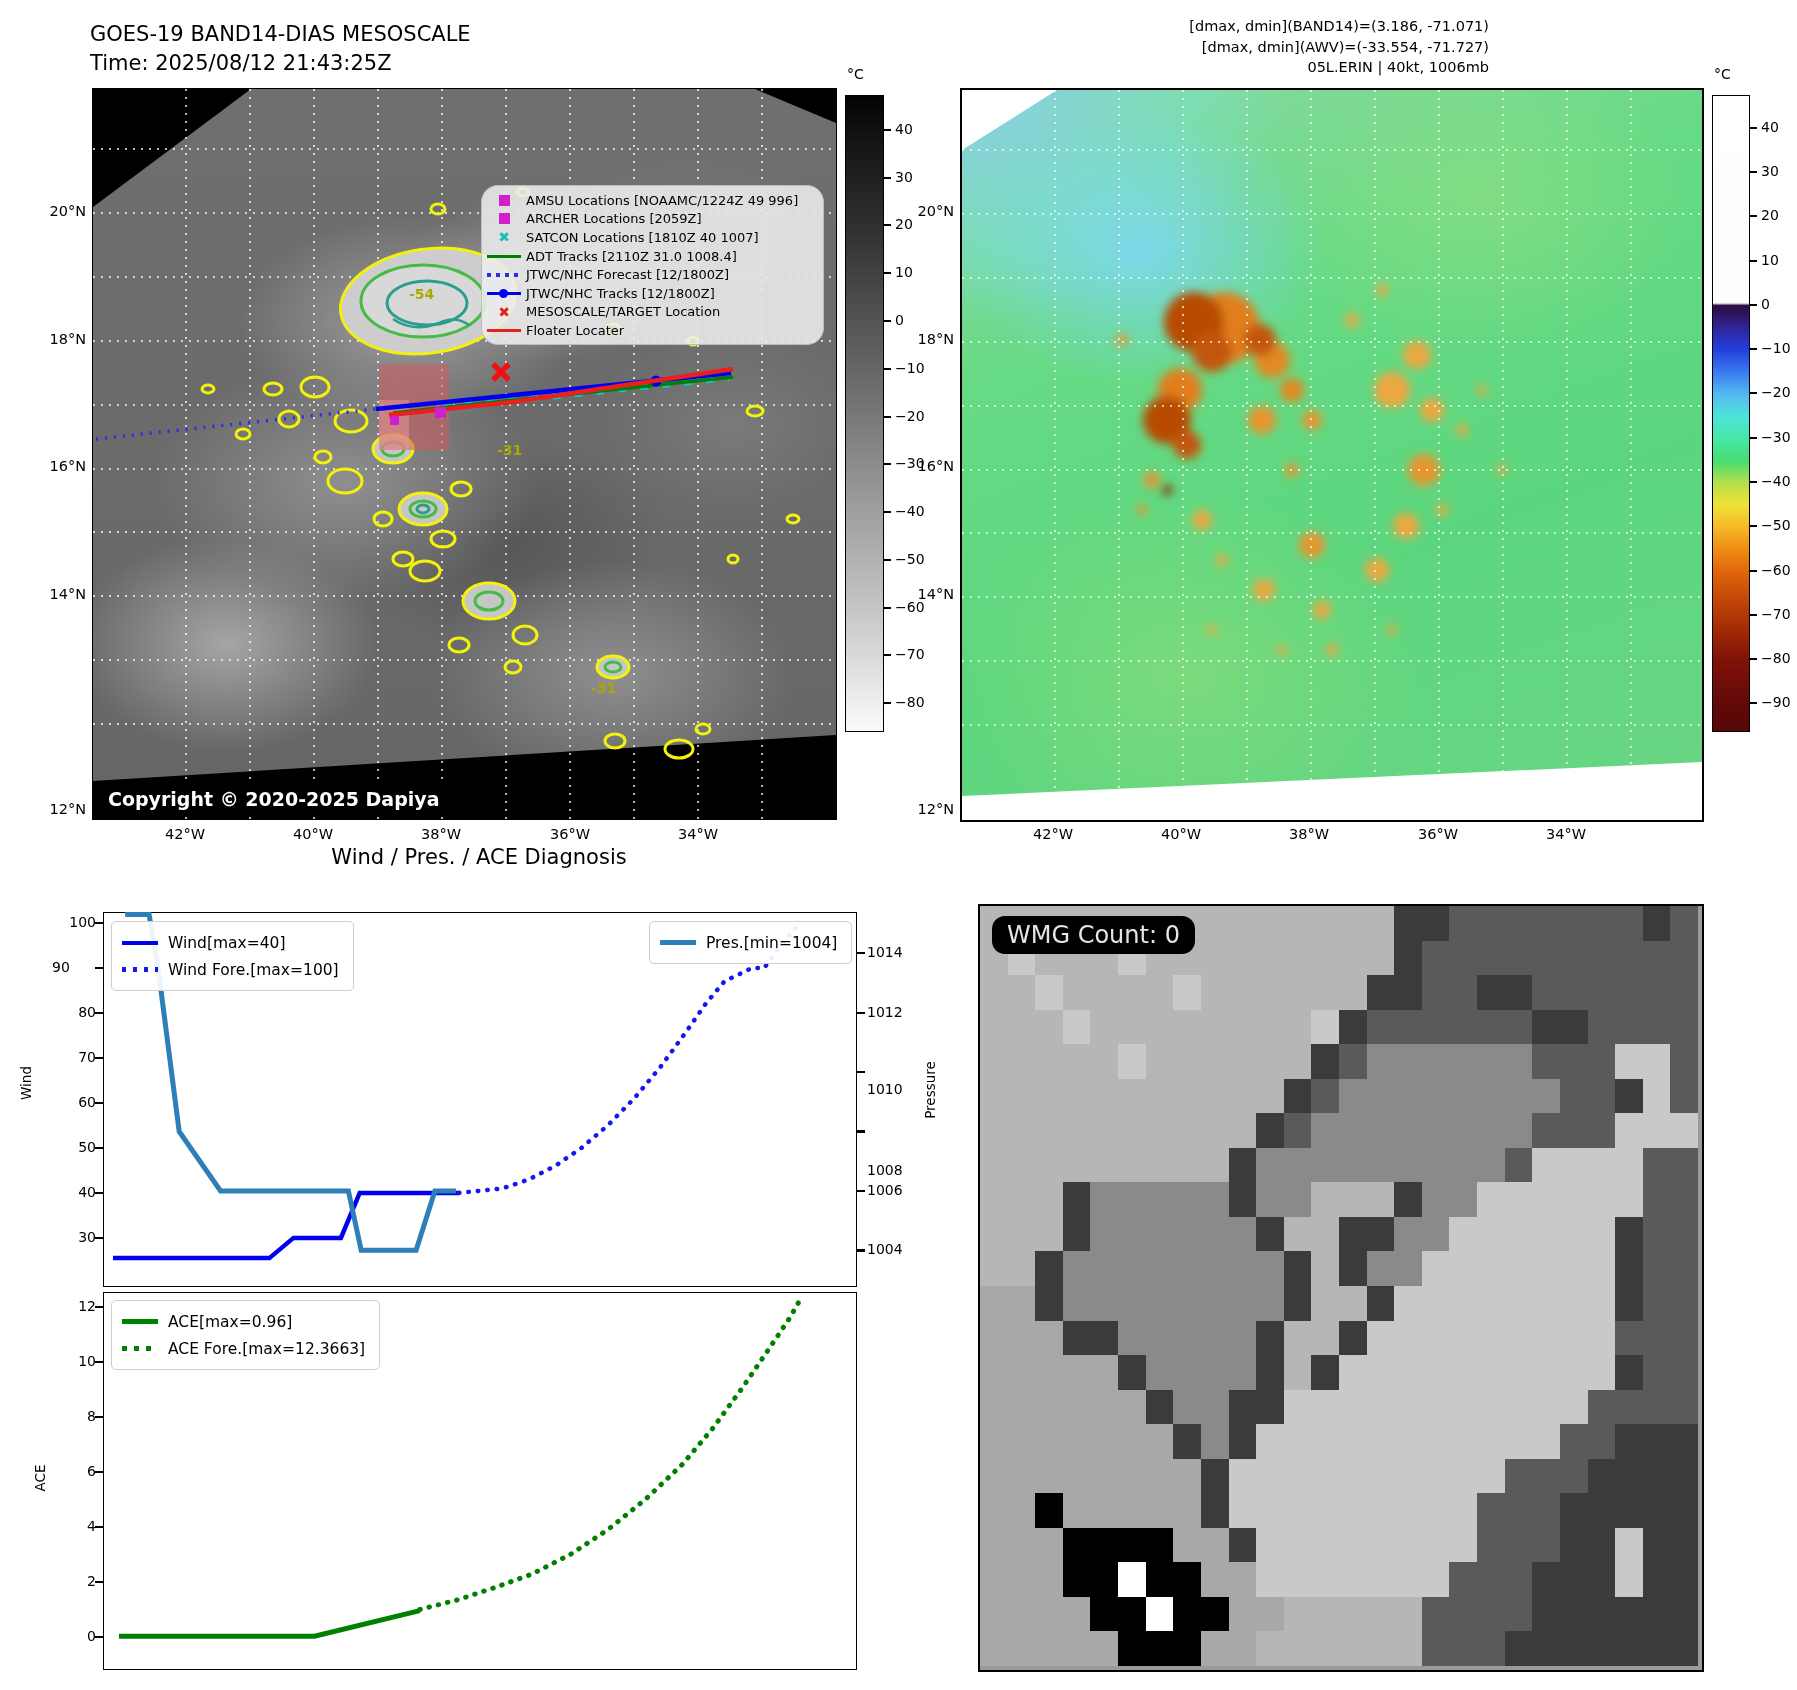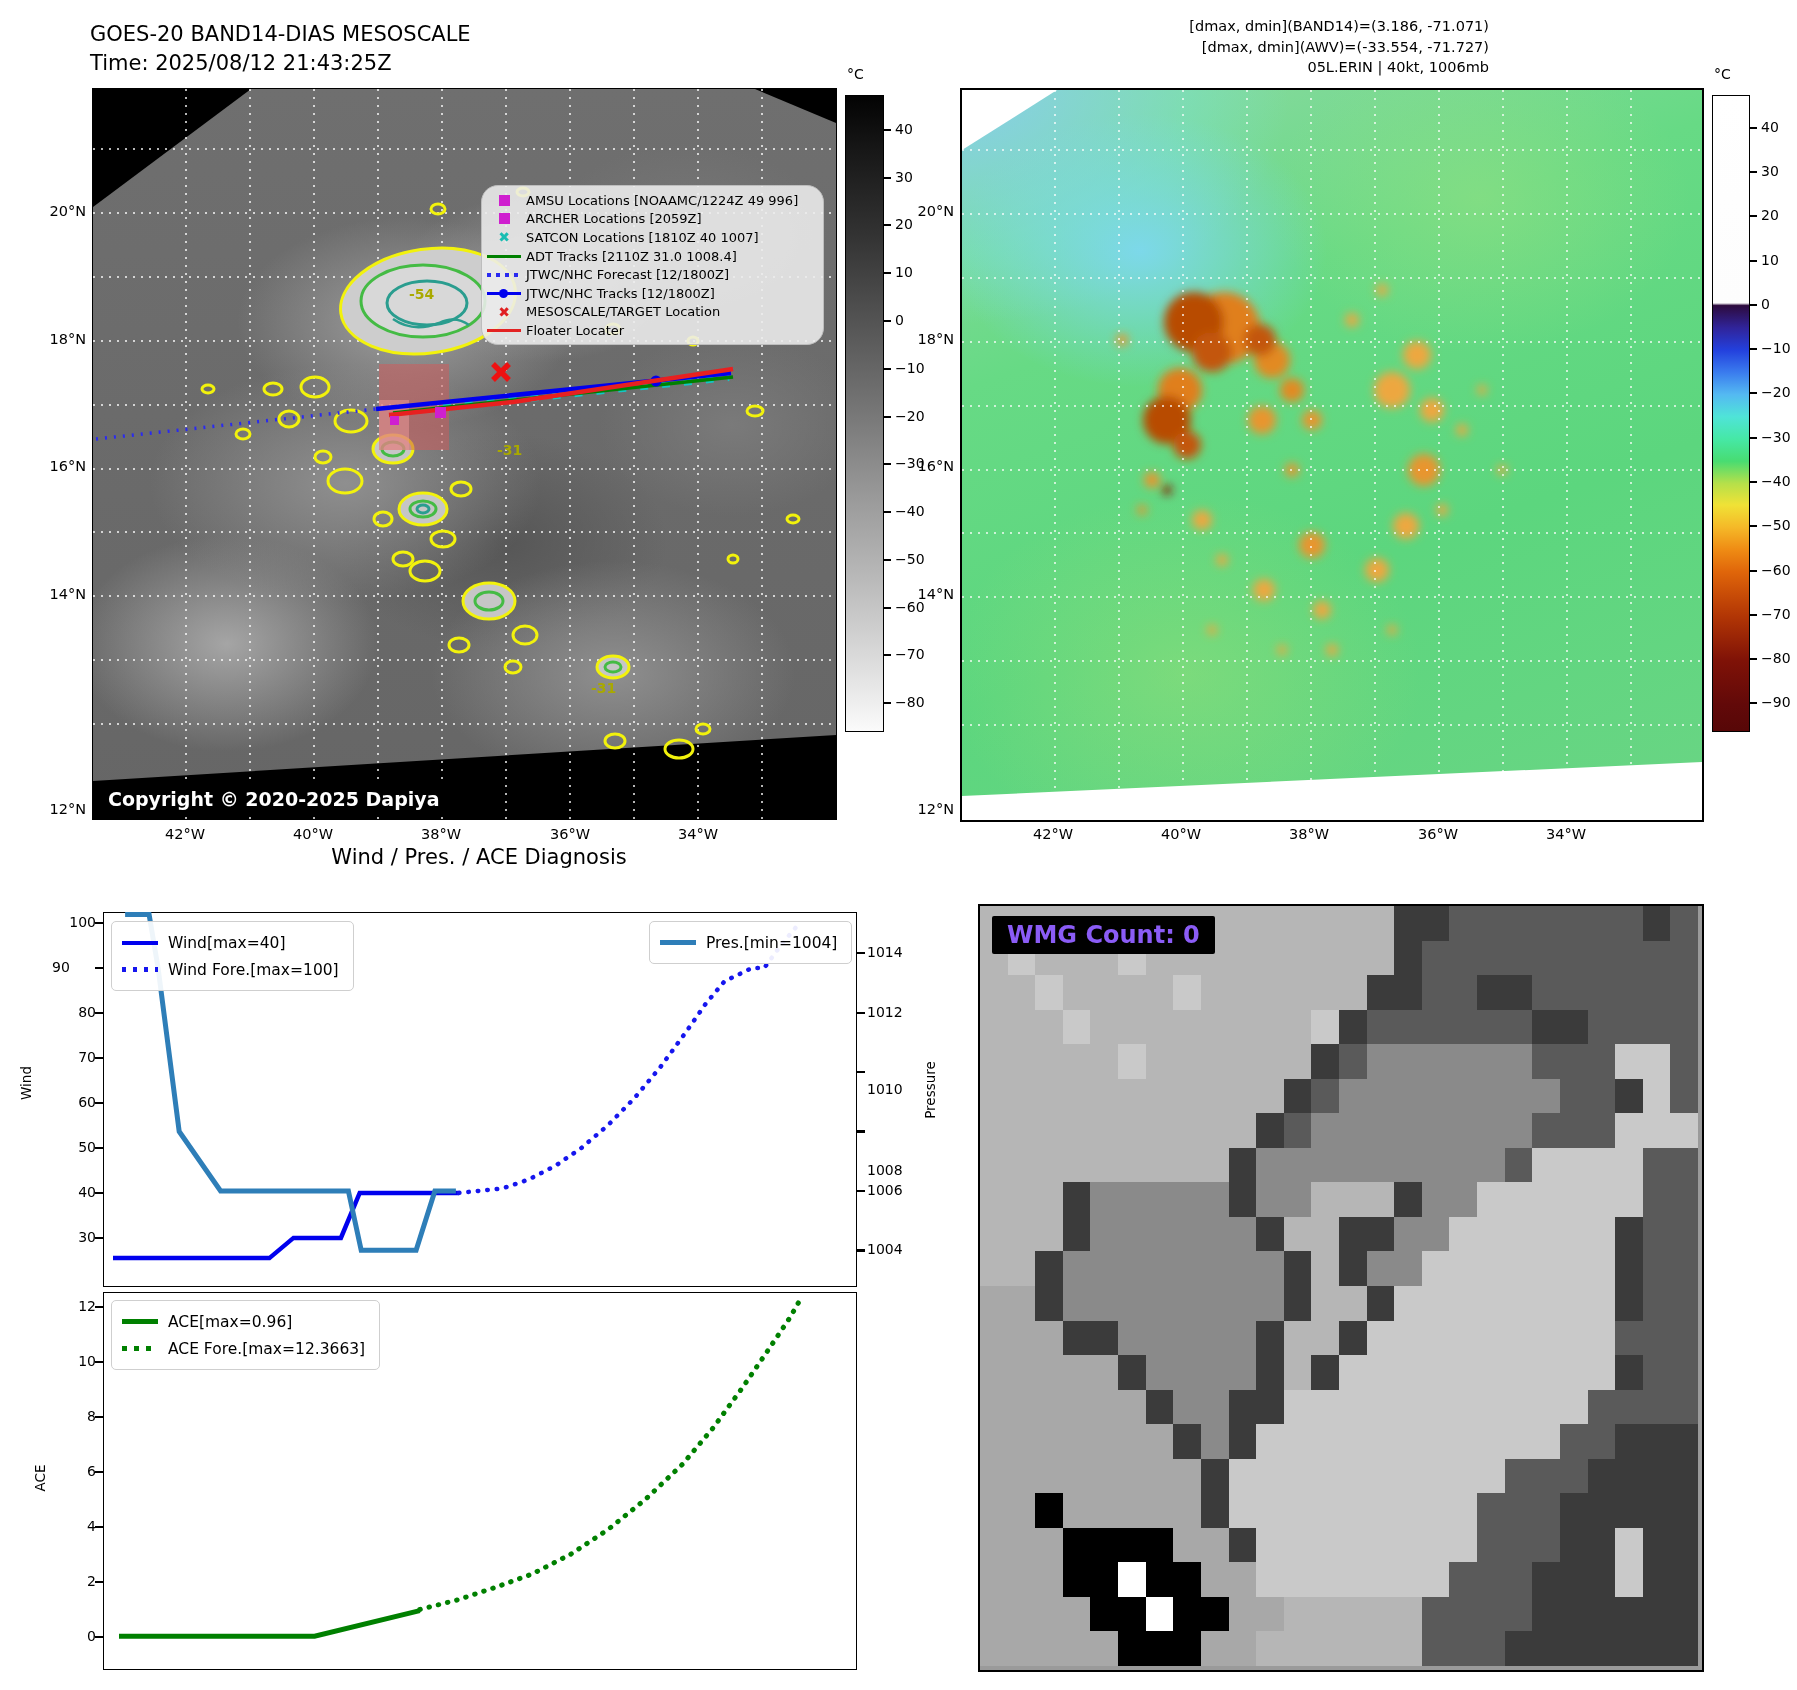--- a/index.html
+++ b/index.html
@@ -77,30 +77,30 @@
   .cl-solid-blue{width:36px;border-top:4.5px solid #0000ee;}
   .cl-dot-blue{width:36px;height:4.5px;background:repeating-linear-gradient(90deg,#1616ee 0 4.5px,rgba(0,0,0,0) 4.5px 11px);}
   .cl-solid-teal{width:36px;border-top:5px solid #2e7eb8;}
   .cl-solid-green{width:36px;border-top:5px solid #008000;}
   .cl-dot-green{width:36px;height:5px;background:repeating-linear-gradient(90deg,#008000 0 5px,rgba(0,0,0,0) 5px 12px);}
   .ytick-label{position:absolute;font-size:14px;width:44px;}
   .ytick-mark{position:absolute;height:2.2px;background:#000;}
   .rot-label{font-size:13.5px;transform:rotate(-90deg);transform-origin:center;white-space:nowrap;}
   
   #wmg-panel{left:978px;top:904px;width:722px;height:764px;border:2px solid #000;background:#9a9a9a;}
-  #wmg-label-box{left:12px;top:10px;background:#000;color:#8b5cf6;font-weight:bold;font-size:24px;
-     padding:5px 15px;border-radius:2px;}
+  #wmg-label-box{left:12px;top:10px;background:#000;color:#e5e5e5;font-weight:normal;font-size:24px;
+     padding:5px 15px;border-radius:13px;}
 </style>
 </head>
 <body>
 
 <div id="page">
 
   <div class="abs" id="title-block">
-    <div>GOES-20 BAND14-DIAS MESOSCALE</div>
+    <div>GOES-19 BAND14-DIAS MESOSCALE</div>
     <div>Time: 2025/08/12 21:43:25Z</div>
   </div>
   <div class="abs" id="info-block">
     <div>[dmax, dmin](BAND14)=(3.186, -71.071)</div>
     <div>[dmax, dmin](AWV)=(-33.554, -71.727)</div>
     <div>05L.ERIN | 40kt, 1006mb</div>
   </div>
 
   <div class="abs map" id="left-map">
     <svg width="743" height="730" viewBox="0 0 743 730">

